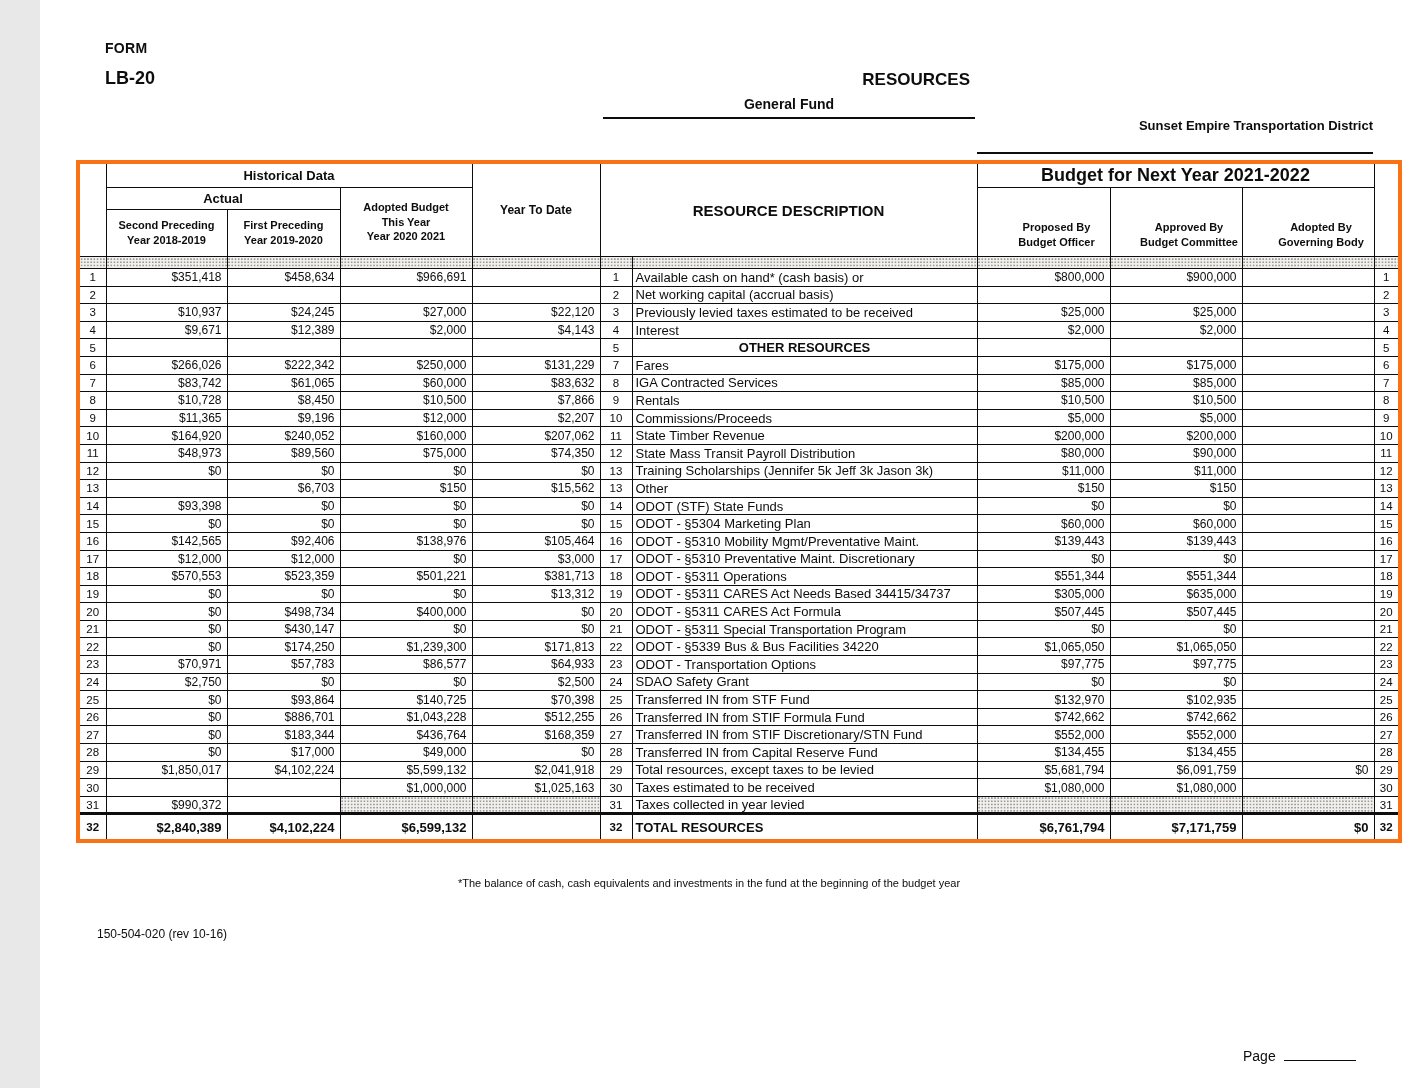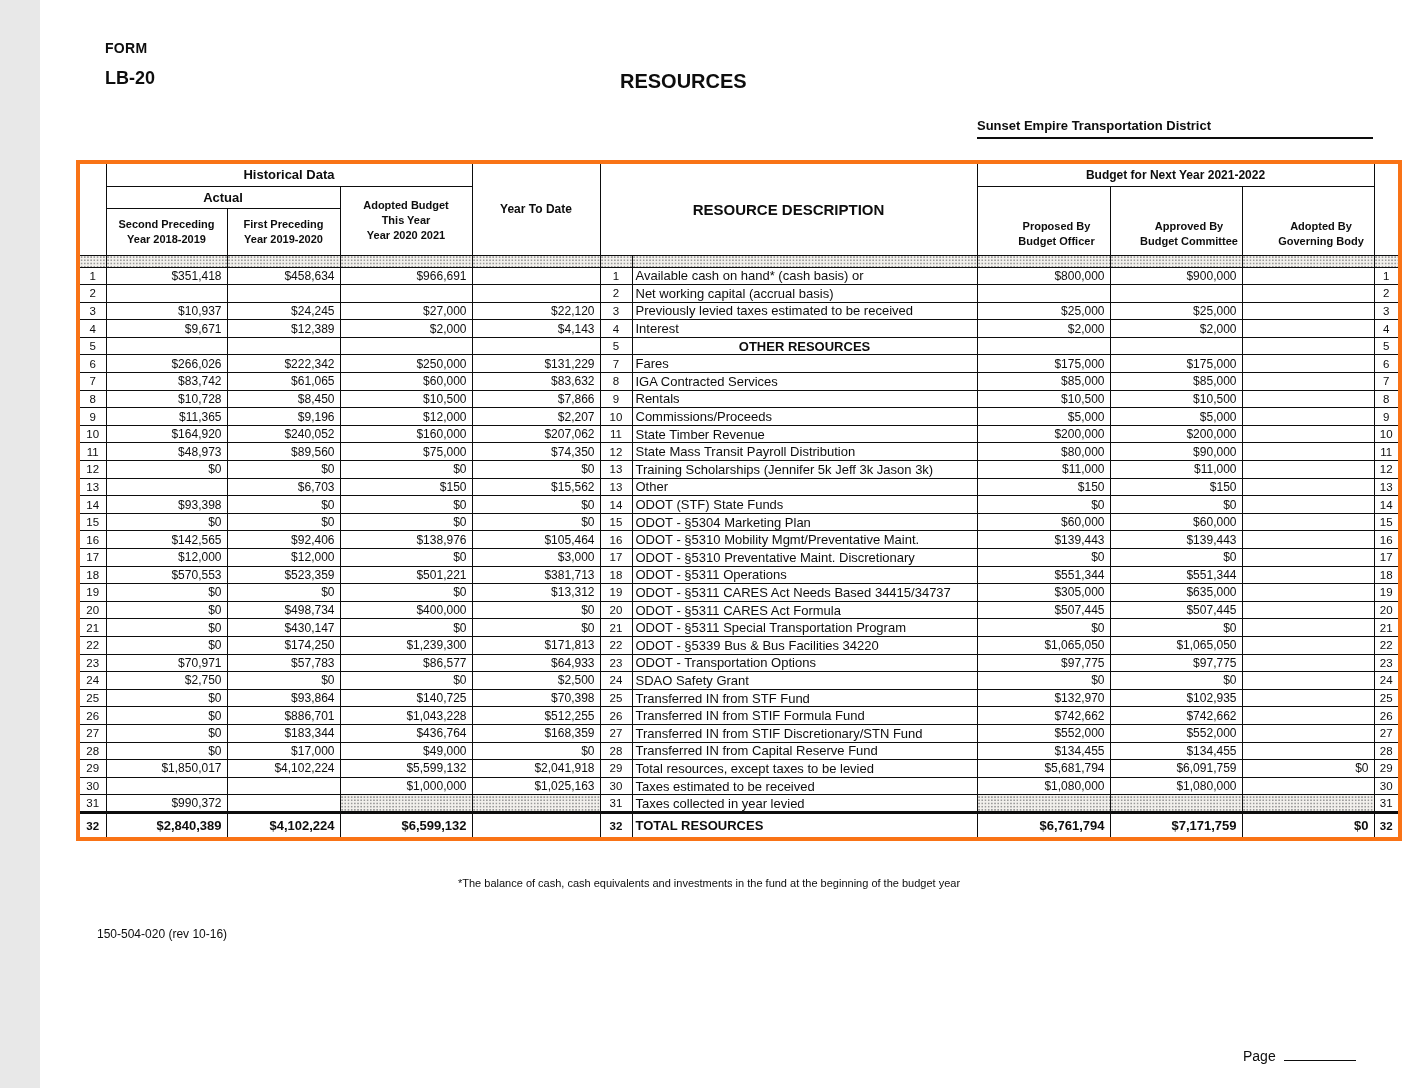--- a/index.html
+++ b/index.html
@@ -8,25 +8,25 @@
     width:1408px;height:1088px;
     background:#ffffff;
     font-family:Liberation Sans, sans-serif;
     color:#0d0d0d;
     overflow:hidden;
     margin-left:40px;
   }
   .abs{position:absolute;}
   .form-label{left:65px;top:40px;font-size:14px;font-weight:bold;letter-spacing:.3px;}
   .form-number{left:65px;top:68px;font-size:18px;font-weight:bold;}
-  .page-title{left:580px;top:70px;width:350px;text-align:left;font-size:20px;font-weight:bold;}
+  .page-title{left:580px;top:70px;width:350px;text-align:right;font-size:17px;font-weight:bold;}
   .fund-name{left:563px;top:96px;width:372px;text-align:center;font-size:14px;font-weight:bold;
     border-bottom:2px solid #0d0d0d;padding-bottom:5px;}
-  .district-name{left:937px;top:118px;width:396px;text-align:left;font-size:13px;font-weight:bold;
-    border-bottom:2px solid #0d0d0d;padding-bottom:4px;}
+  .district-name{left:937px;top:118px;width:396px;text-align:right;font-size:13px;font-weight:bold;
+    border-bottom:2px solid #0d0d0d;padding-bottom:19px;}
   .table-wrap{left:36px;top:160px;}
 
   table{border-collapse:collapse;table-layout:fixed;border:4px solid #f97316;}
   th,td{border:1.6px solid #0d0d0d;overflow:hidden;white-space:nowrap;}
   th{white-space:pre-line;font-weight:bold;padding:1px 2px;}
   .h-top{font-size:13px;height:24px;}
   .h-mid{font-size:13px;height:22px;}
   .h-sub{font-size:11px;height:44px;line-height:1.35;}
   .h-desc{font-size:15px;}
   .h-next-sub{vertical-align:bottom;padding-bottom:6px;padding-left:28px;}
@@ -51,20 +51,21 @@
   .page-blank{display:inline-block;width:72px;border-bottom:1.5px solid #0d0d0d;height:14px;margin-left:8px;}
 </style>
 </head>
 <body>
 
 <div class="page">
 
   <div class="abs form-label">FORM</div>
   <div class="abs form-number">LB-20</div>
   <div class="abs page-title">RESOURCES</div>
+  <div class="abs fund-name">General Fund</div>
   <div class="abs district-name">Sunset Empire Transportation District</div>
 
   <div class="abs table-wrap">
     <table>
       <colgroup>
         <col style="width:28px">
           <col style="width:121px">
           <col style="width:113px">
         <col style="width:132px">
           <col style="width:128px">
@@ -74,21 +75,21 @@
           <col style="width:132px">
         <col style="width:132px">
           <col style="width:26px">
       </colgroup>
       <thead>
         <tr class="h-top">
           <th rowspan="3"></th>
           <th colspan="3">Historical Data</th>
           <th rowspan="3" style="font-size:12px;">Year To Date</th>
           <th colspan="2" rowspan="3" class="h-desc">RESOURCE DESCRIPTION</th>
-          <th colspan="3" style="font-size:12px;">Budget for Next Year 2021-2022</th>
+          <th colspan="3" style="font-size:18px;">Budget for Next Year 2021-2022</th>
           <th rowspan="3"></th>
         </tr>
         <tr class="h-mid">
           <th colspan="2">Actual</th>
           <th rowspan="2" class="h-sub">Adopted Budget
 This Year
 Year 2020 2021</th>
           <th rowspan="2" class="h-sub h-next-sub">Proposed By
 Budget Officer</th>
           <th rowspan="2" class="h-sub h-next-sub">Approved By

